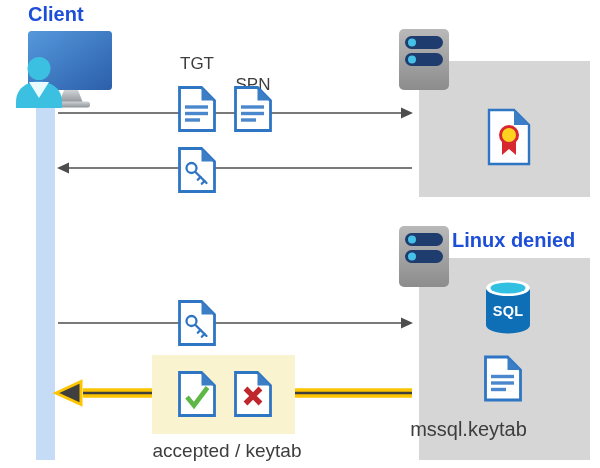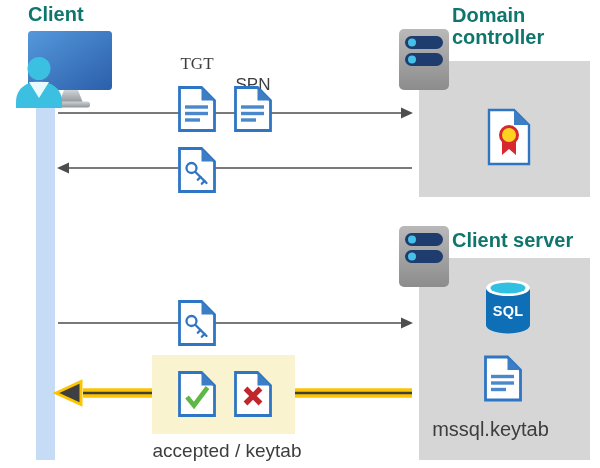--- a/index.html
+++ b/index.html
@@ -3,21 +3,21 @@
 <meta charset="utf-8">
 <style>
   * { margin:0; padding:0; box-sizing:border-box; }
   html,body { background:#fff; }
   .stage {
     position:relative; width:600px; height:468px; background:#ffffff;
     font-family:"Liberation Sans", sans-serif; overflow:hidden;
   }
   .abs { position:absolute; }
 
-  .entity-title { font-weight:bold; color:#0f766e; font-size:20px; line-height:1.12; }
+  .entity-title { font-weight:bold; color:#1d4ed8; font-size:20px; line-height:1.12; }
   .flow-label  { color:#3d3d3d; font-size:17px; text-align:center; }
   .file-label  { color:#3d3d3d; font-size:20px; text-align:center; }
 
   .gray-box   { background:#d6d6d6; }
   .timeline   { background:#c6dcf6; }
   .hl-box     { background:#faf3cf; }
 
   svg { display:block; }
   .sql-text { font-family:"Liberation Sans", sans-serif; font-weight:bold; font-size:14.5px; fill:#ffffff; letter-spacing:0.2px; }
 </style>
@@ -70,21 +70,20 @@
     <rect x="47" y="73.5" width="37" height="6" rx="2.5" fill="url(#gStand)"></rect>
     <path d="M10 80 L10 74 C10 61 20 53.5 33 53.5 C46 53.5 56 61 56 74 L56 80 Z" fill="#3cc0e1"></path>
     <polygon points="23,54 43,54 33,70" fill="#eafafd"></polygon>
     <circle cx="33" cy="40.5" r="11.5" fill="#3cc0e1"></circle>
   </svg>
 
   <div class="abs timeline" style="left:36px; top:94px; width:19px; height:366px; z-index:0;"></div>
 
   <div class="abs gray-box" style="left:419px; top:61px; width:171px; height:136px; z-index:0;"></div>
 
-  <div class="abs entity-title" style="left:452px; top:4px; width:125px; z-index:3;">Domain controller</div>
 
   <svg class="abs" style="left:398px; top:28px; z-index:3;" width="52" height="63" viewBox="0 0 52 63">
     <defs>
       <linearGradient id="gSrv1" x1="0" y1="0" x2="0" y2="1">
         <stop offset="0" stop-color="#b9b9b9"></stop>
           <stop offset="1" stop-color="#8c8c8c"></stop>
       </linearGradient>
     </defs>
     <rect x="1" y="1" width="50" height="61" rx="5" fill="url(#gSrv1)"></rect>
     <rect x="7" y="8" width="38" height="13" rx="6.5" fill="#1e3c6e"></rect>
@@ -95,21 +94,21 @@
 
   <svg class="abs" style="left:487px; top:108px; z-index:3;" width="44" height="58" viewBox="0 0 44 58">
     <path d="M2 2 H27 L42 17 V56 H2 Z" fill="#ffffff" stroke="#2e75c3" stroke-width="2.4"></path>
     <path d="M27 2 L42 17 H27 Z" fill="#3b7ec6"></path>
     <polygon points="15,30 29,30 29,47 22,41 15,47" fill="#d8282f"></polygon>
     <circle cx="22" cy="27" r="8.5" fill="#ffd21f" stroke="#d8282f" stroke-width="3"></circle>
   </svg>
 
   <div class="abs gray-box" style="left:419px; top:258px; width:171px; height:202px; z-index:0;"></div>
 
-  <div class="abs entity-title" style="left:452px; top:229px; width:140px; z-index:3;">Client server</div>
+  <div class="abs entity-title" style="left:452px; top:229px; width:140px; z-index:3;">Linux denied</div>
 
   <svg class="abs" style="left:398px; top:225px; z-index:3;" width="52" height="63" viewBox="0 0 52 63">
     <defs>
       <linearGradient id="gSrv2" x1="0" y1="0" x2="0" y2="1">
         <stop offset="0" stop-color="#b9b9b9"></stop>
           <stop offset="1" stop-color="#8c8c8c"></stop>
       </linearGradient>
     </defs>
     <rect x="1" y="1" width="50" height="61" rx="5" fill="url(#gSrv2)"></rect>
     <rect x="7" y="8" width="38" height="13" rx="6.5" fill="#1e3c6e"></rect>
@@ -128,23 +127,23 @@
   <svg class="abs" style="left:483px; top:354px; z-index:3;" width="40" height="49" viewBox="0 0 40 48">
     <path d="M2.5 2.5 H24.5 L37.5 15.5 V45.5 H2.5 Z" fill="#ffffff" stroke="#2e75c3" stroke-width="2.8"></path>
     <path d="M24.5 2.5 L37.5 15.5 H24.5 Z" fill="#3b7ec6"></path>
     <g stroke="#4b87cc" stroke-width="3.4">
       <line x1="8" y1="22" x2="31" y2="22"></line>
       <line x1="8" y1="28.5" x2="31" y2="28.5"></line>
       <line x1="8" y1="35" x2="23" y2="35"></line>
     </g>
   </svg>
 
-  <div class="abs file-label" style="left:419px; top:418px; width:143px; z-index:3;">mssql.keytab</div>
-
-  <div class="abs flow-label" style="left:167px; top:54px; width:60px; z-index:3;font-family:Liberation Serif, serif;">TGT</div>
+  <div class="abs file-label" style="left:397px; top:418px; width:143px; z-index:3;">mssql.keytab</div>
+
+  <div class="abs flow-label" style="left:167px; top:54px; width:60px; z-index:3;">TGT</div>
   <div class="abs flow-label" style="left:223px; top:54px; width:60px; z-index:3;margin-top:21px;">SPN</div>
 
   <svg class="abs" style="left:177px; top:85px; z-index:3;" width="40" height="48" viewBox="0 0 40 48">
     <path d="M2.5 2.5 H24.5 L37.5 15.5 V45.5 H2.5 Z" fill="#ffffff" stroke="#2e75c3" stroke-width="2.8"></path>
     <path d="M24.5 2.5 L37.5 15.5 H24.5 Z" fill="#3b7ec6"></path>
     <g stroke="#4b87cc" stroke-width="3.4">
       <line x1="8" y1="22" x2="31" y2="22"></line>
       <line x1="8" y1="28.5" x2="31" y2="28.5"></line>
       <line x1="8" y1="35" x2="23" y2="35"></line>
     </g>

